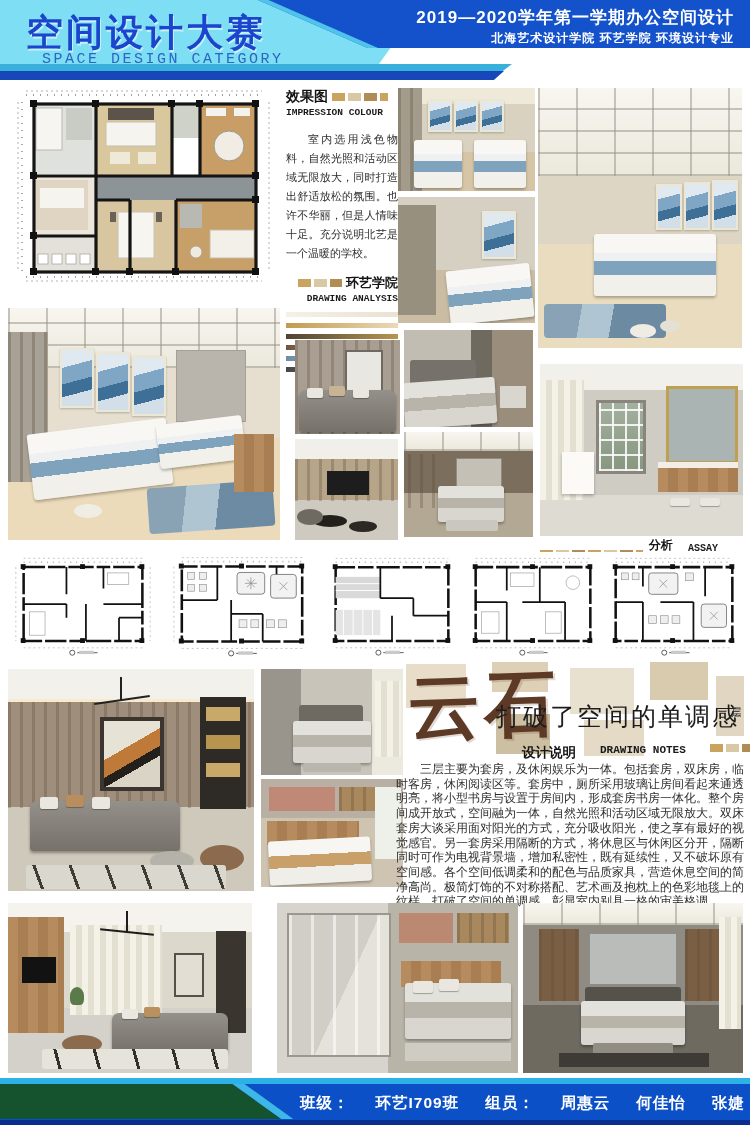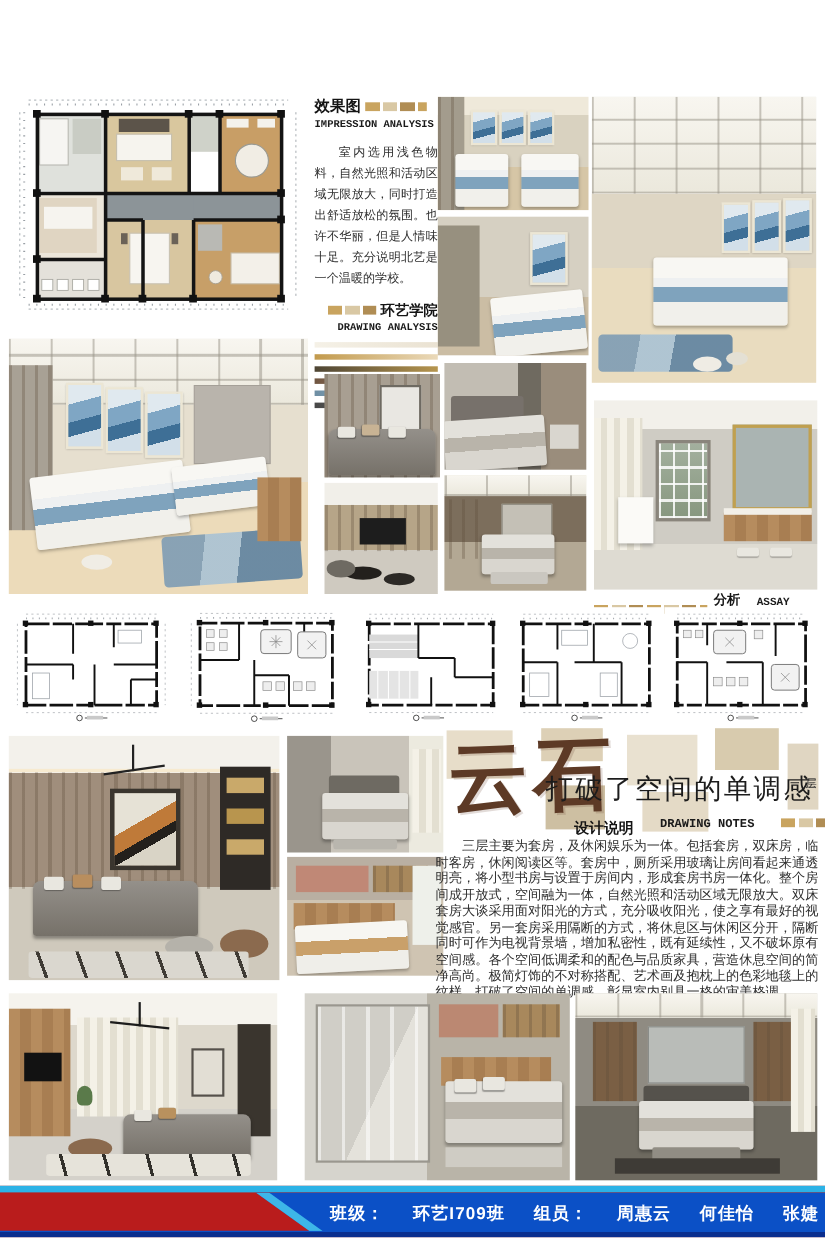--- a/index.html
+++ b/index.html
@@ -48,36 +48,47 @@
         border-radius:3px;box-shadow:0 2px 3px rgba(0,0,0,.3);}
   .art-b{background:linear-gradient(165deg,#e0e9ef 0 28%,#7fa6c4 28% 54%,#3e6f96 54% 74%,#d2dfe9 74%);
          border:2px solid #ece6d4;box-shadow:0 1px 2px rgba(0,0,0,.22);}
   .sofa{background:linear-gradient(#94908a,#767169);border-radius:7px 7px 3px 3px;
         box-shadow:0 2px 3px rgba(0,0,0,.35);}
   .wood{background:repeating-linear-gradient(90deg,#b68c5e 0 10px,#a87e52 10px 20px);}
   .rug-b{background:linear-gradient(100deg,#7e9cb4 0 30%,#a9c2d4 30% 55%,#5e82a0 55%);border-radius:4px;opacity:.9;}
   .pil{background:#e9e7e0;border-radius:2px;box-shadow:0 1px 1px rgba(0,0,0,.3);}
   .plansvg{position:absolute;background:#fff;}
   
-  .footer{position:absolute;left:0;top:1078px;width:750px;height:47px;background:#b91c1c;}
+  .footer{position:absolute;left:0;top:1078px;width:750px;height:47px;background:#14532d;}
   .ft-cyan{position:absolute;left:0;top:0;width:750px;height:6px;background:#2cb2e6;}
   .ft-blue{position:absolute;inset:0;background:var(--fblue,#0b50c6);
            clip-path:polygon(31% 13%,100% 13%,100% 100%,0 100%,0 87%,37.5% 87%);}
   .ft-navy{position:absolute;left:0;bottom:0;width:750px;height:5px;background:#0a2e8e;}
   .ft-diag{position:absolute;left:0;top:6px;width:750px;height:35px;background:#3db6e8;
            clip-path:polygon(31% 0,32.6% 0,39.1% 100%,37.5% 100%);}
   .ft-text{position:absolute;left:300px;top:15px;display:flex;gap:0;color:#fff;
            font-size:15.5px;font-weight:bold;letter-spacing:1px;white-space:nowrap;}
   .ft-text span{margin-right:26px;}
 </style>
 </head>
 <body>
 
 <div class="page">
 
+  <div class="header">
+    <div class="hd-dark"></div>
+    <div class="hd-diag"></div>
+    <div class="hd-white"></div>
+    <div class="hd-teal"></div>
+    <div class="hd-navy"></div>
+    <div class="t-cn">空间设计大赛</div>
+    <div class="t-en">SPACE DESIGN CATEGORY</div>
+    <div class="hr1">2019—2020学年第一学期办公空间设计</div>
+    <div class="hr2">北海艺术设计学院 环艺学院 环境设计专业</div>
+  </div>
 
   <div class="ab" style="left:10px;top:84px;width:268px;height:206px;">
     <svg viewBox="0 0 268 206" width="268" height="206">
       <rect width="268" height="206" fill="#ffffff"></rect>
       <g stroke="#9aa0a6" stroke-width="0.8" fill="none">
         <line x1="16" y1="7" x2="252" y2="7" stroke-dasharray="2 3"></line>
         <line x1="16" y1="11" x2="252" y2="11" stroke-dasharray="1 6" stroke-width="1.8"></line>
         <line x1="16" y1="197" x2="252" y2="197" stroke-dasharray="2 3"></line>
         <line x1="16" y1="193" x2="252" y2="193" stroke-dasharray="1 6" stroke-width="1.8"></line>
         <line x1="8" y1="18" x2="8" y2="188" stroke-dasharray="2 3"></line>
@@ -144,21 +155,21 @@
           <rect x="242" y="112" width="7" height="7"></rect>
       </g>
     </svg>
   </div>
 
   <div class="ab" style="left:286px;top:88px;width:112px;">
     <div style="display:flex;align-items:center;gap:4px;">
       <span class="lbl-cn" style="font-size:14px;">效果图</span>
       <span class="sqstrip" style="width:56px;"></span>
     </div>
-    <div class="lbl-en" style="font-size:9.5px;font-weight:bold;margin-top:1px;">IMPRESSION ANALYSIS</div>
+    <div class="lbl-en" style="font-size:9.5px;font-weight:bold;margin-top:1px;">IMPRESSION COLOUR</div>
     <div class="body-txt" style="margin-top:12px;font-size:11px;line-height:19px;text-indent:2em;">室内选用浅色物料，自然光照和活动区域无限放大，同时打造出舒适放松的氛围。也许不华丽，但是人情味十足。充分说明北艺是一个温暖的学校。</div>
     <div style="margin-top:10px;text-align:right;">
       <span class="sqstrip" style="width:44px;vertical-align:middle;"></span>
       <span class="lbl-cn" style="font-size:13px;">环艺学院</span>
     </div>
     <div class="lbl-en" style="font-size:9.5px;font-weight:bold;text-align:right;margin-top:1px;">DRAWING ANALYSIS</div>
     <div style="margin-top:8px;">
       <div style="height: 5px; margin: 6px 0px; background: linear-gradient(90deg, rgb(245, 241, 231), rgb(234, 226, 210));"></div>
       <div style="height: 5px; margin: 6px 0px; background: linear-gradient(90deg, rgb(194, 154, 77), rgb(234, 217, 185));"></div>
       <div style="height: 5px; margin: 6px 0px; background: linear-gradient(90deg, rgb(78, 69, 52), rgb(182, 149, 78));"></div>

